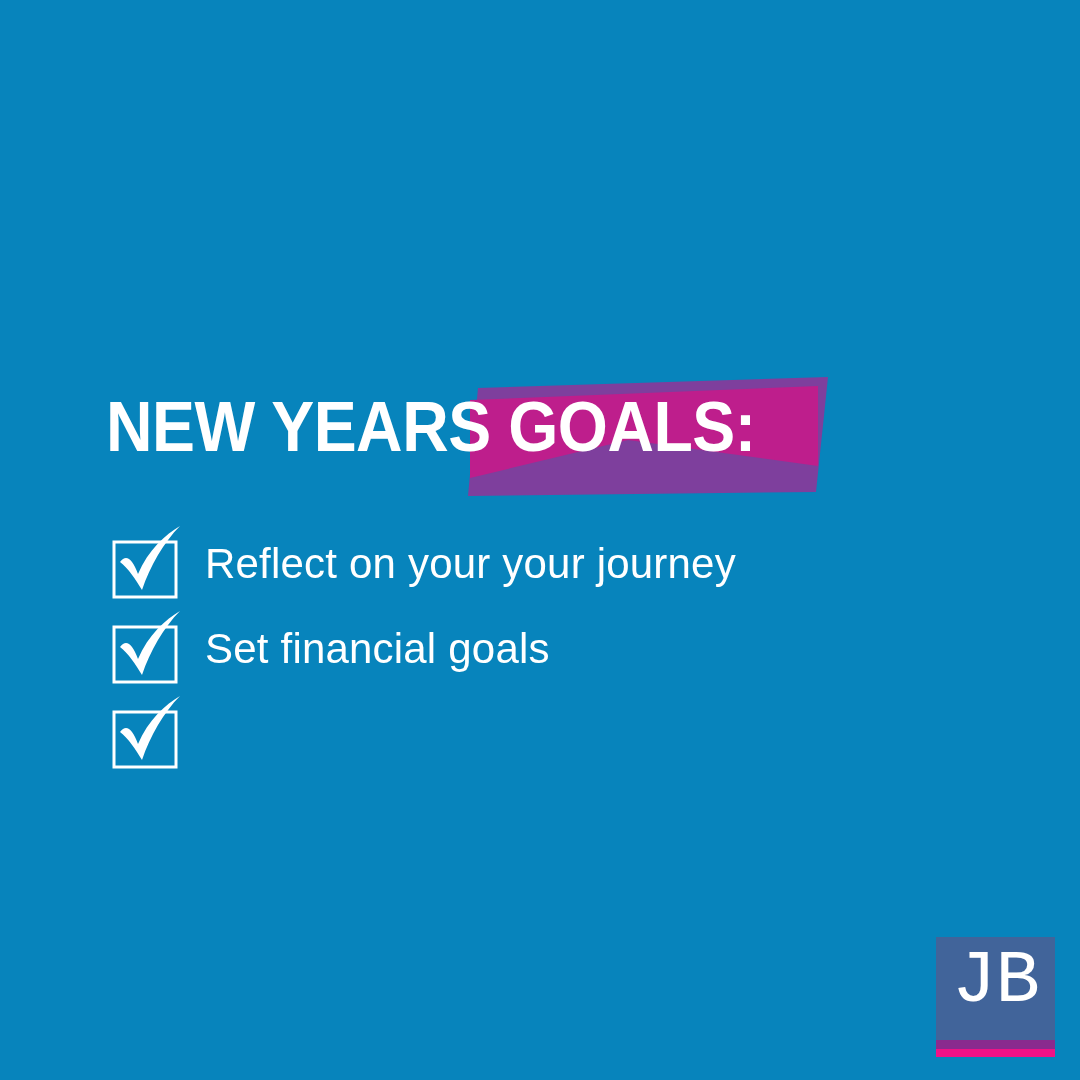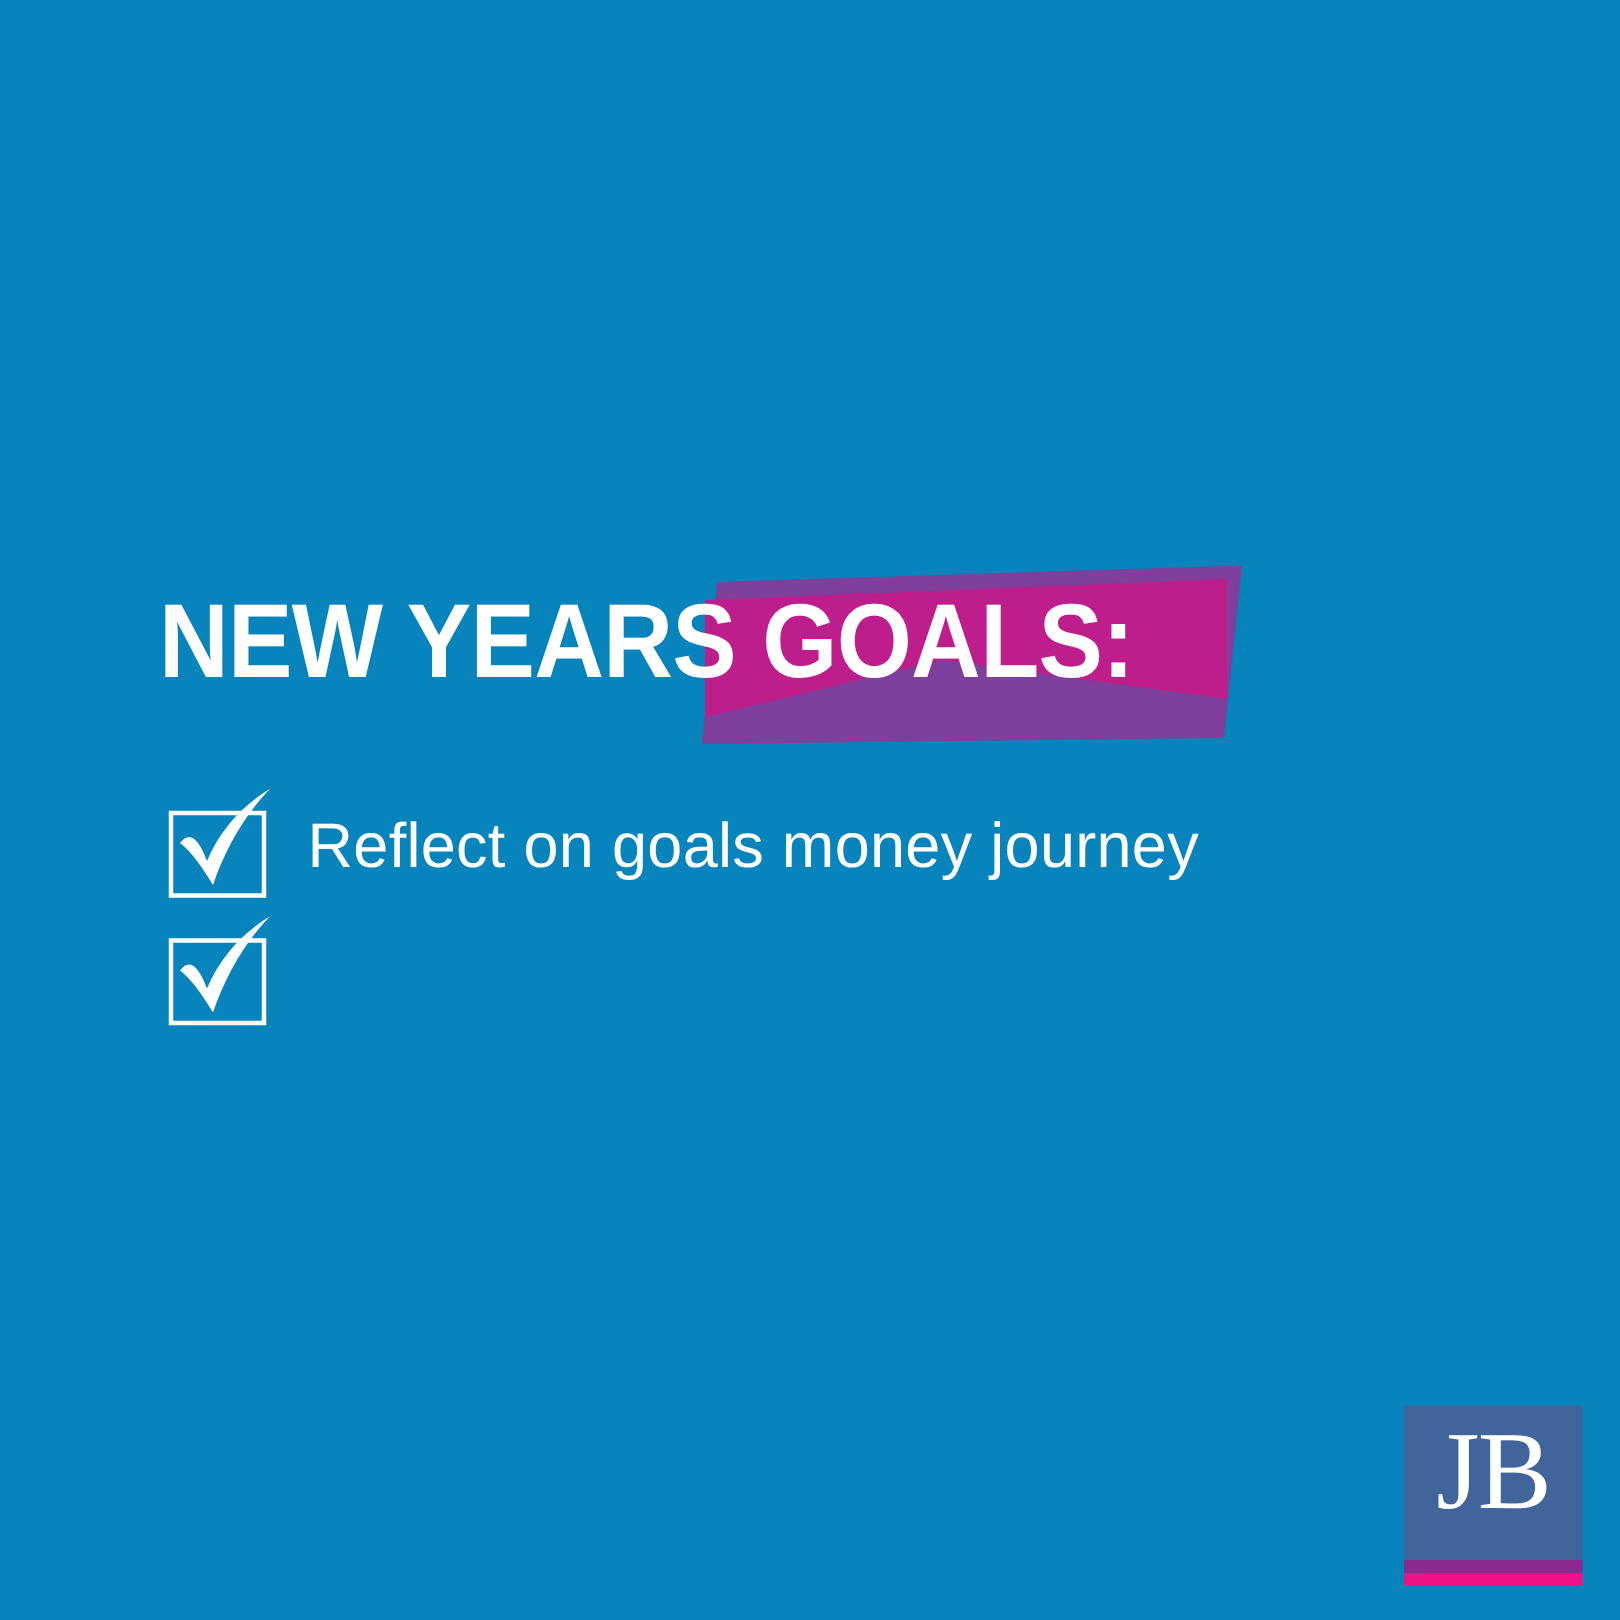--- a/index.html
+++ b/index.html
@@ -102,21 +102,21 @@
   }
   #logo-mark {
     position: absolute;
     left: 0;
     top: 0;
     width: 119px;
     height: 103px;
     display: flex;
     align-items: center;
     justify-content: center;
-    font-family: Liberation Serif, serif;
+    font-family: Liberation Mono, monospace;
     font-size: 74px;
     line-height: 74px;
     color: #ffffff;
     letter-spacing: -1px;
     padding-bottom: 16px;
     box-sizing: border-box;
   }
   #logo-bar-purple {
     position: absolute;
     left: 0;
@@ -152,23 +152,32 @@
 
   <div id="checklist">
 
     <div class="check-row">
       <span class="check-mark-wrap">
         <svg width="78" height="80" viewBox="0 0 78 80">
           <rect x="6" y="18" width="62" height="55" fill="none" stroke="#ffffff" stroke-width="3"></rect>
           <path d="M12 38 C18 30 24 34 30 50 C40 26 58 10 72 2 C56 18 42 42 34 66 C28 56 20 44 12 38 Z" fill="#ffffff"></path>
         </svg>
       </span>
-      <span class="check-label">Reflect on goals money journey</span>
+      <span class="check-label">Reflect on your your journey</span>
     </div>
 
+    <div class="check-row">
+      <span class="check-mark-wrap">
+        <svg width="78" height="80" viewBox="0 0 78 80">
+          <rect x="6" y="18" width="62" height="55" fill="none" stroke="#ffffff" stroke-width="3"></rect>
+          <path d="M12 38 C18 30 24 34 30 50 C40 26 58 10 72 2 C56 18 42 42 34 66 C28 56 20 44 12 38 Z" fill="#ffffff"></path>
+        </svg>
+      </span>
+      <span class="check-label">Set financial goals</span>
+    </div>
 
     <div class="check-row">
       <span class="check-mark-wrap">
         <svg width="78" height="80" viewBox="0 0 78 80">
           <rect x="6" y="18" width="62" height="55" fill="none" stroke="#ffffff" stroke-width="3"></rect>
           <path d="M12 38 C18 30 24 34 30 50 C40 26 58 10 72 2 C56 18 42 42 34 66 C28 56 20 44 12 38 Z" fill="#ffffff"></path>
         </svg>
       </span>
     </div>
 

